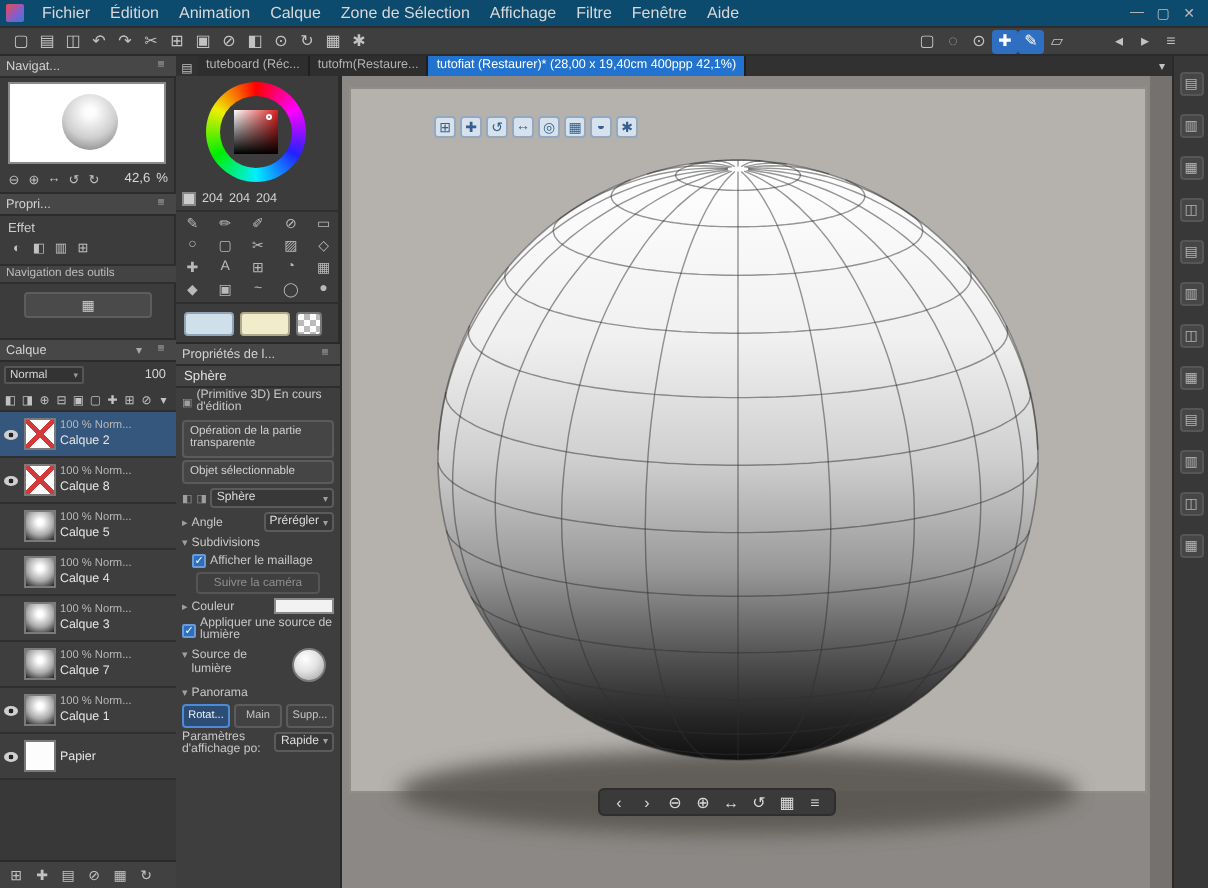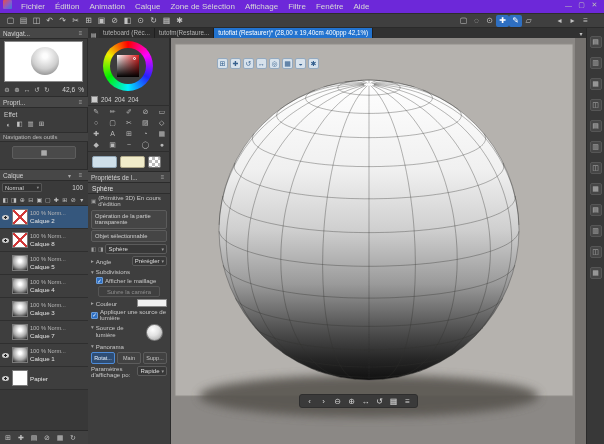--- a/index.html
+++ b/index.html
@@ -1,20 +1,20 @@
 <!DOCTYPE html>
 <html><head>
 <meta charset="utf-8">
 <style>
   html,body{margin:0;padding:0;background:#222;}
   *{box-sizing:border-box;font-family:"Liberation Sans",sans-serif;-webkit-font-smoothing:antialiased;}
   #app{position:relative;width:604px;height:444px;background:#3c3c3c;overflow:hidden;color:#c8c8c8;}
 
   
-  .menubar{position:absolute;left:0;top:0;width:604px;height:14px;background:#6d28d9;border-bottom:1px solid #2d2d2d;display:flex;align-items:flex-start;font-size:8px;color:#d8d8d8;}
+  .menubar{position:absolute;left:0;top:0;width:604px;height:14px;background:#0c4a6e;border-bottom:1px solid #2d2d2d;display:flex;align-items:center;font-size:8px;color:#d8d8d8;}
   .logo{width:9px;height:9px;margin:0 4px 0 3px;border-radius:1px;background:linear-gradient(135deg,#e84c4c,#8a5cc8 55%,#3a78d8);}
   .menu-item{padding:0 5px;line-height:13px;white-space:nowrap;}
   .win-controls{margin-left:auto;display:flex;padding-right:4px;gap:2px;}
   .win-controls .icn{width:11px;height:10px;font-size:7px;color:#bdbdbd;}
 
   .toolbar{position:absolute;left:0;top:14px;width:604px;height:14px;background:#3f3f3f;border-bottom:1px solid #2a2a2a;display:flex;align-items:center;padding:0 4px;}
   .icn{display:inline-flex;align-items:center;justify-content:center;width:13px;height:12px;font-size:8px;color:#c2c2c2;flex:none;cursor:default;}
   .toolbar .sp{flex:1;}
   .toolbar .icn.active{background:#2e6fc2;color:#fff;border-radius:2px;}
   .toolbar .endg{margin-left:18px;margin-right:8px;display:flex;}

